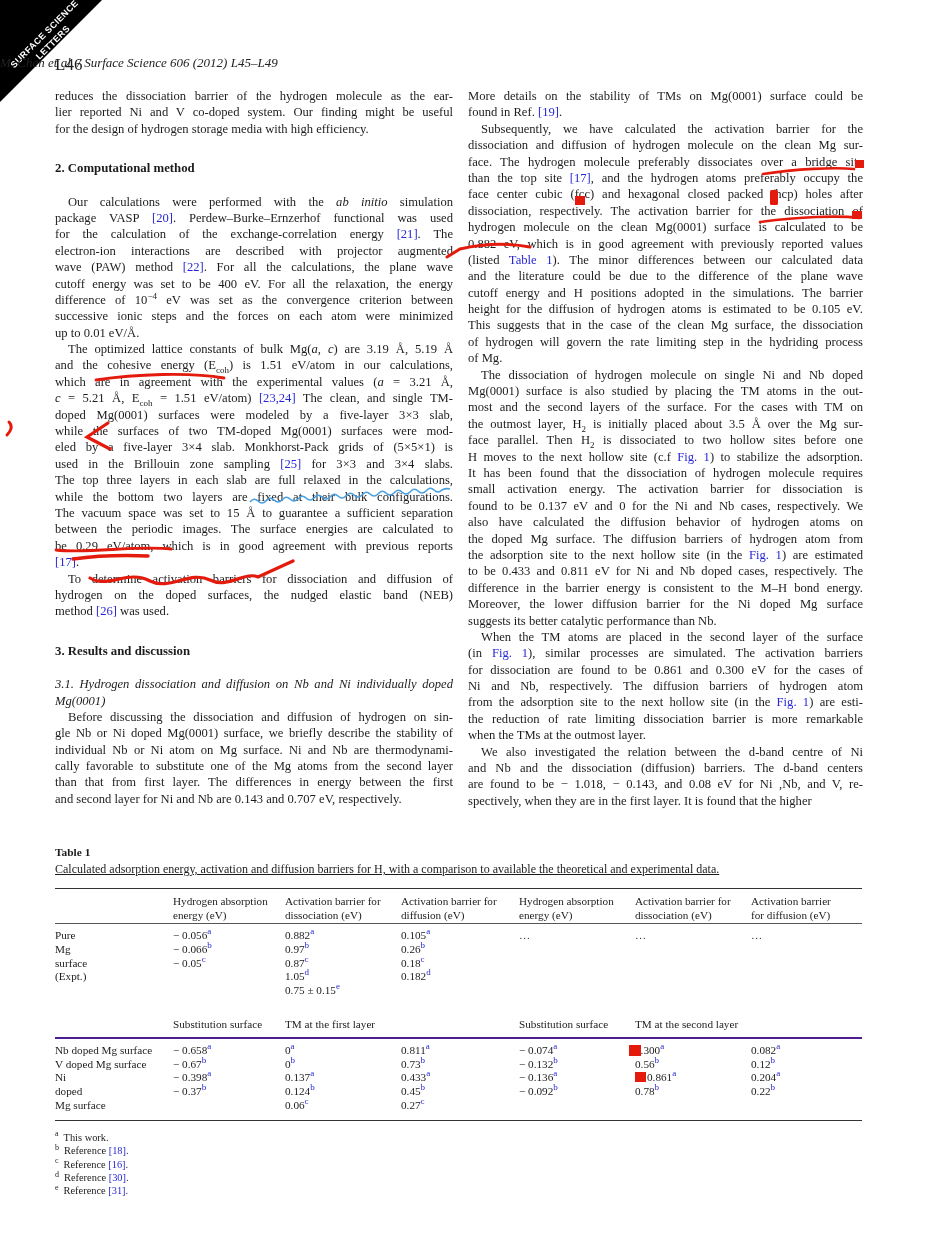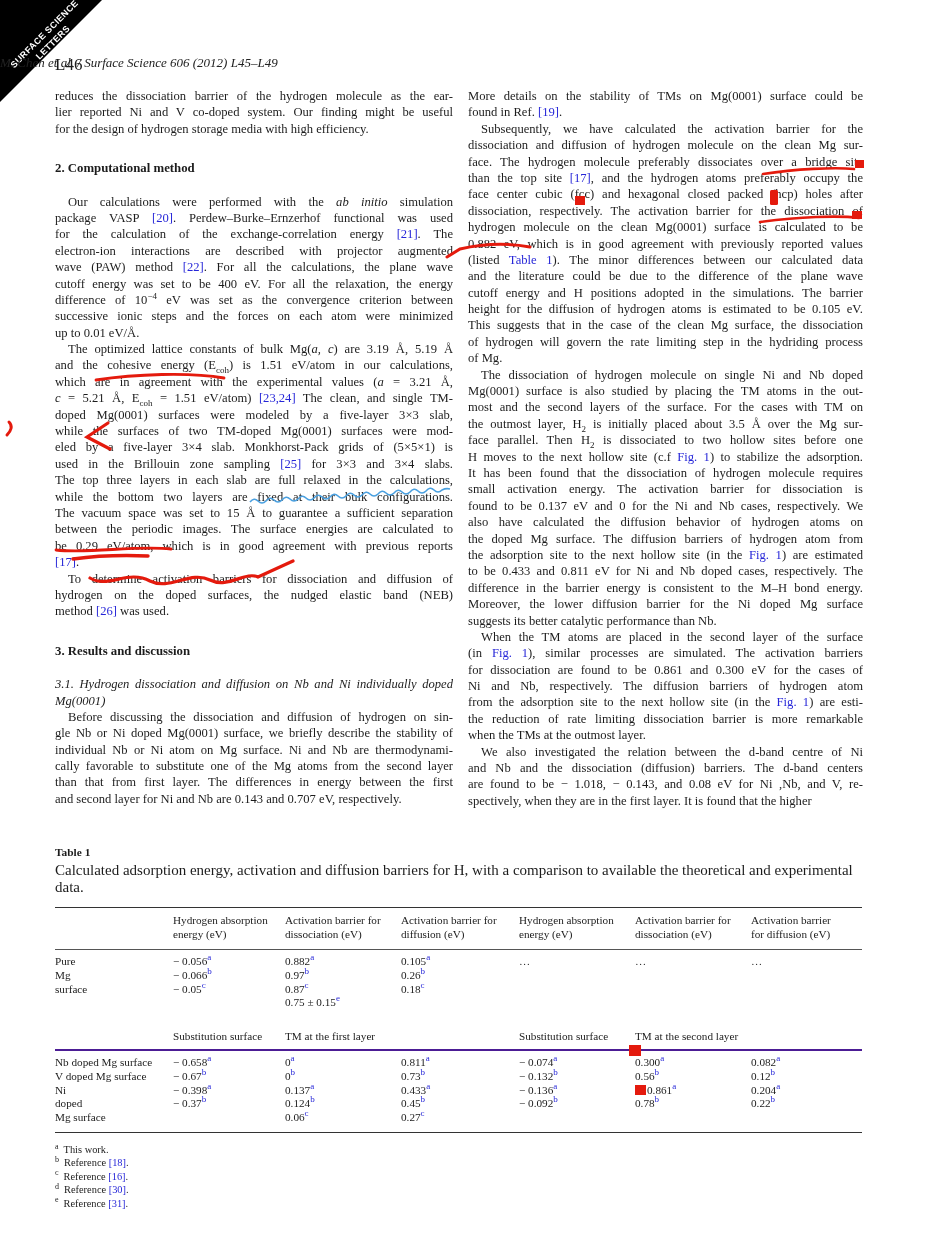--- a/index.html
+++ b/index.html
@@ -23,23 +23,23 @@
   .jl{white-space:normal;text-align:justify;text-align-last:justify;}
   .ind{text-indent:13px;}
   .bh{font-weight:700;font-size:12.8px;margin:23px 0 17px;}
   .bhi{font-style:italic;margin:14px 0 8px;}
   .bp{margin:0;}
   .rr{color:var(--link,#2626d8);}
   sup,sub{font-size:9px;line-height:0;}
   
   .tablewrap{position:absolute;left:55px;top:846px;width:807px;font-size:11.2px;color:#1c1c1c;}
   .tlabel{font-weight:700;font-size:11.4px;margin-bottom:4px;}
-  .tcaption{font-size:15px;margin-bottom:11px;}
+  .tcaption{font-size:12px;margin-bottom:11px;text-decoration:underline;}
   .g7{display:grid;grid-template-columns:118px 112px 116px 118px 116px 116px 1fr;}
-  .thead{border-top:1.5px solid #333;border-bottom:1px solid #555;padding:6px 0 8px;}
+  .thead{border-top:1.5px solid #333;border-bottom:1px solid #555;padding:6px 0 1px;}
   .hcell{padding-right:16px;line-height:13.5px;}
   .tcell{height:13.8px;line-height:13.8px;white-space:nowrap;overflow:visible;}
   .block1{padding:5px 0 2px;}
   .subhead{margin-top:18px;padding-bottom:5px;border-bottom:2px solid #4c1d95;}
   .block2{padding:5px 0 7px;border-bottom:1.5px solid #333;}
   .fnotes{margin-top:10px;font-size:10.4px;line-height:13.4px;}
   .fn sup{font-size:8px;margin-right:5px;}
   .redsq{display:inline-block;width:11px;height:10px;background:var(--pen-red,#e41a0d);
          vertical-align:-1px;margin-right:1px;}
   
@@ -199,20 +199,29 @@
           <div class="tcell">0.26<sup class="rr">b</sup></div>
           <div class="tcell"></div>
           <div class="tcell"></div>
           <div class="tcell"></div>
         </div>
         <div class="g7">
           <div class="tcell">surface</div>
           <div class="tcell">− 0.05<sup class="rr">c</sup></div>
           <div class="tcell">0.87<sup class="rr">c</sup></div>
           <div class="tcell">0.18<sup class="rr">c</sup></div>
+          <div class="tcell"></div>
+          <div class="tcell"></div>
+          <div class="tcell"></div>
+        </div>
+        <div class="g7">
+          <div class="tcell">(Expt.)</div>
+          <div class="tcell"></div>
+          <div class="tcell">1.05<sup class="rr">d</sup></div>
+          <div class="tcell">0.182<sup class="rr">d</sup></div>
           <div class="tcell"></div>
           <div class="tcell"></div>
           <div class="tcell"></div>
         </div>
         <div class="g7">
           <div class="tcell"></div>
           <div class="tcell"></div>
           <div class="tcell">0.75 ± 0.15<sup class="rr">e</sup></div>
           <div class="tcell"></div>
           <div class="tcell"></div>

